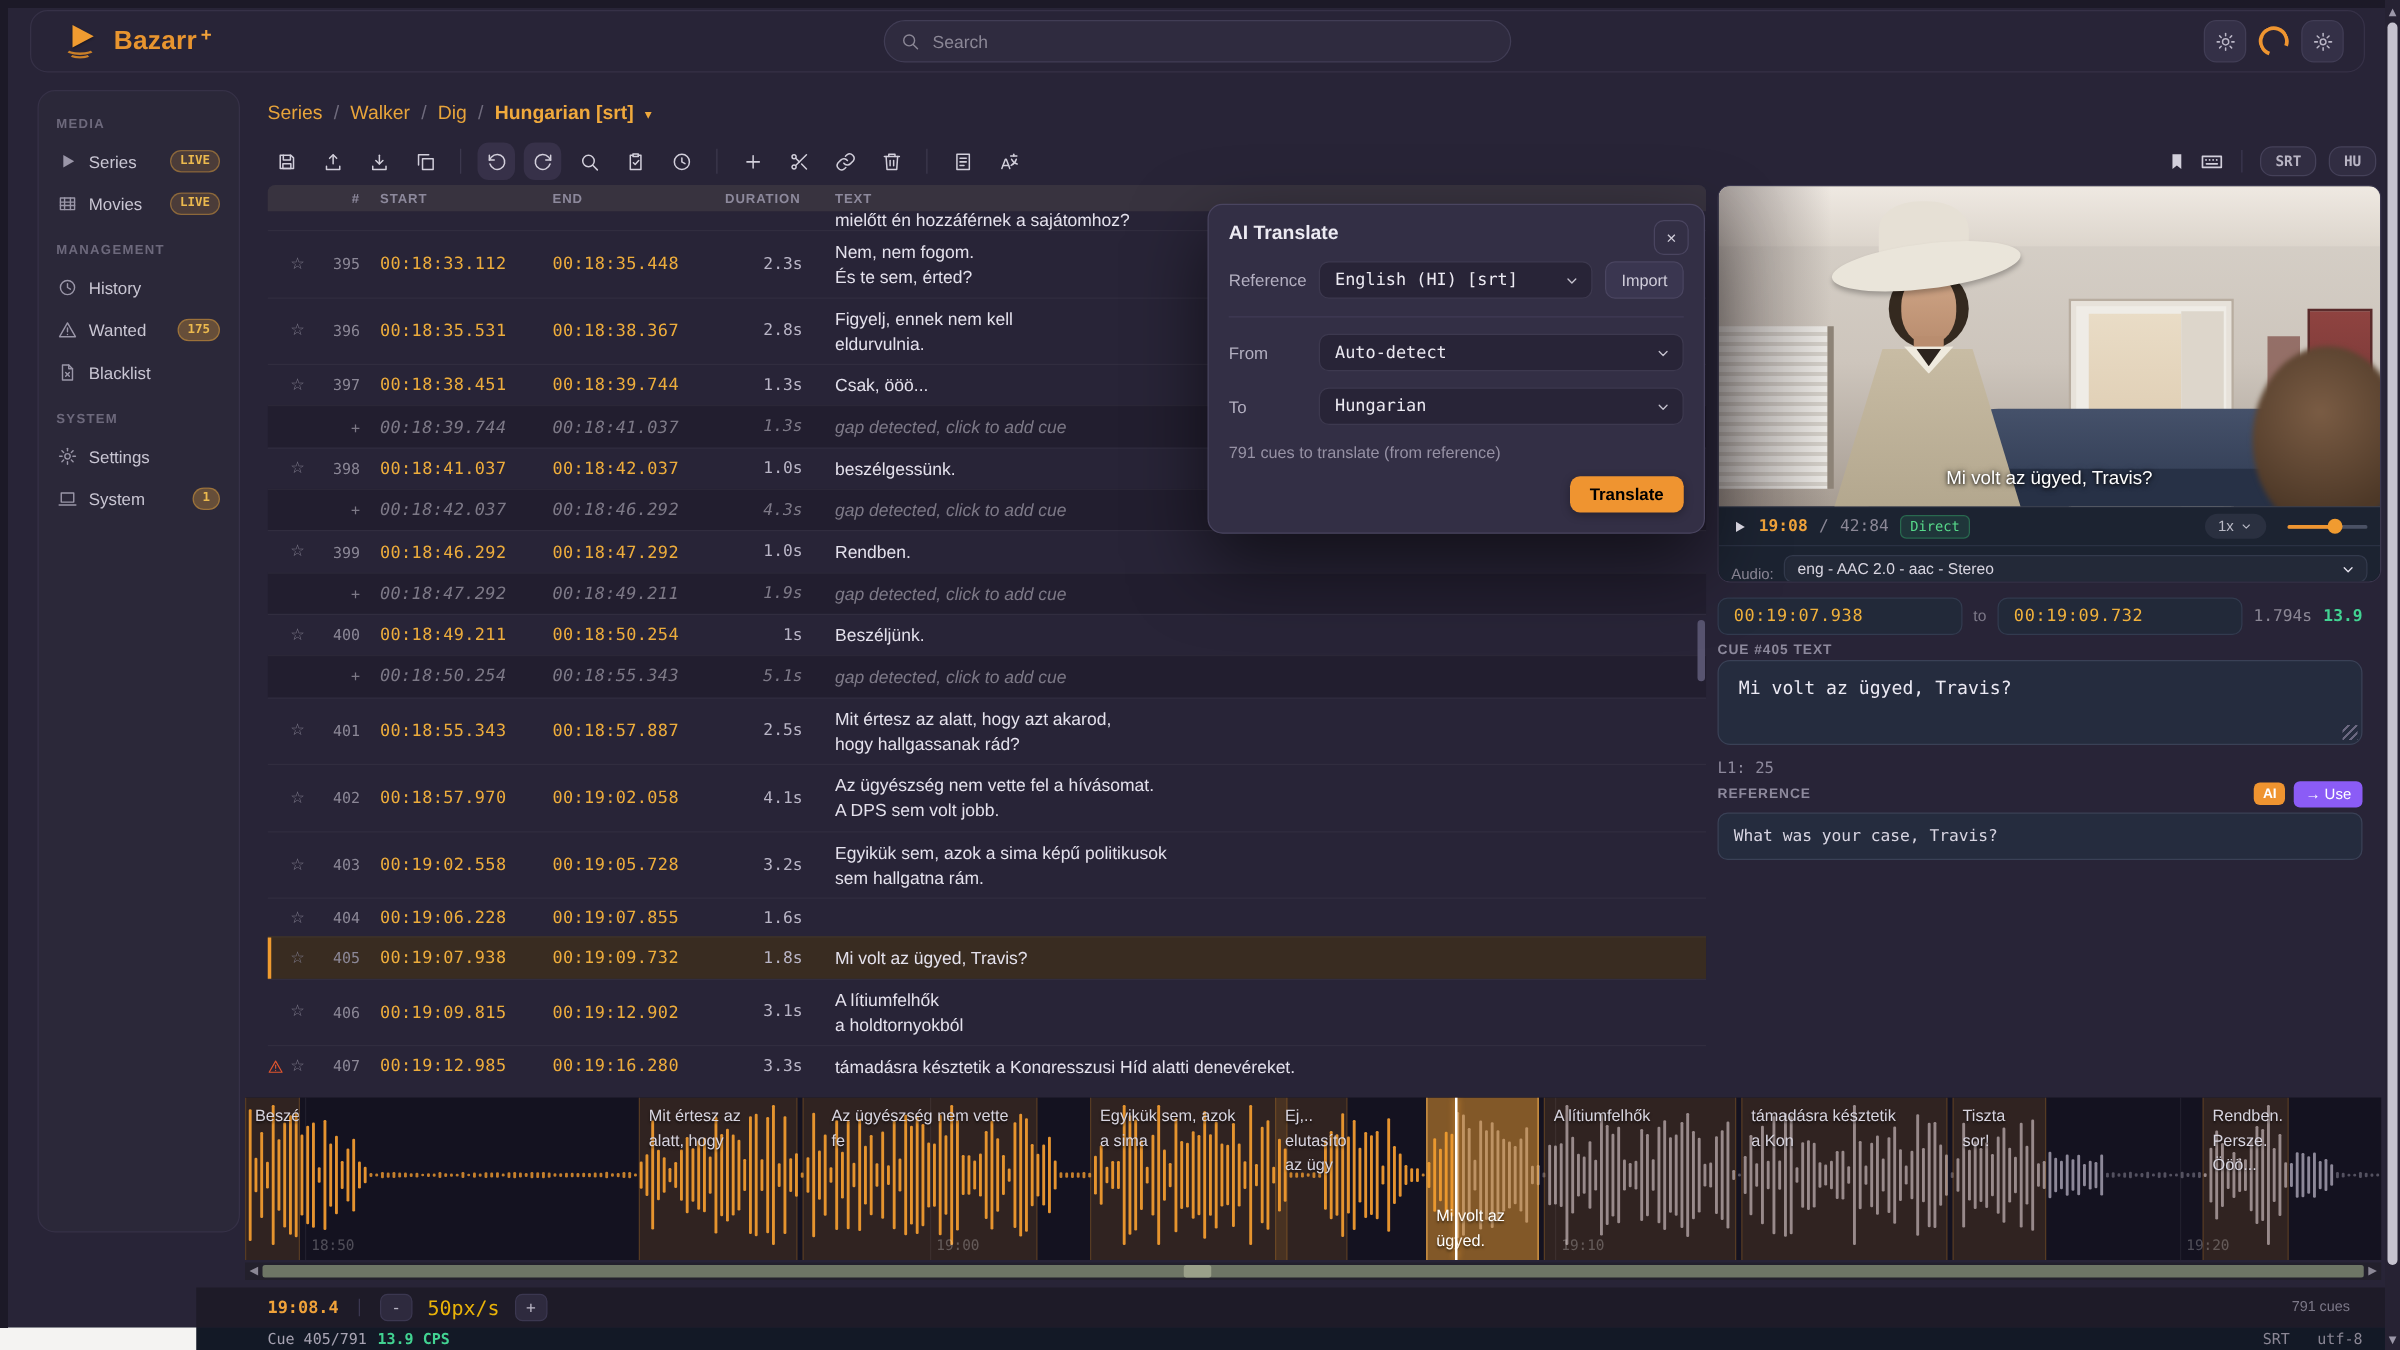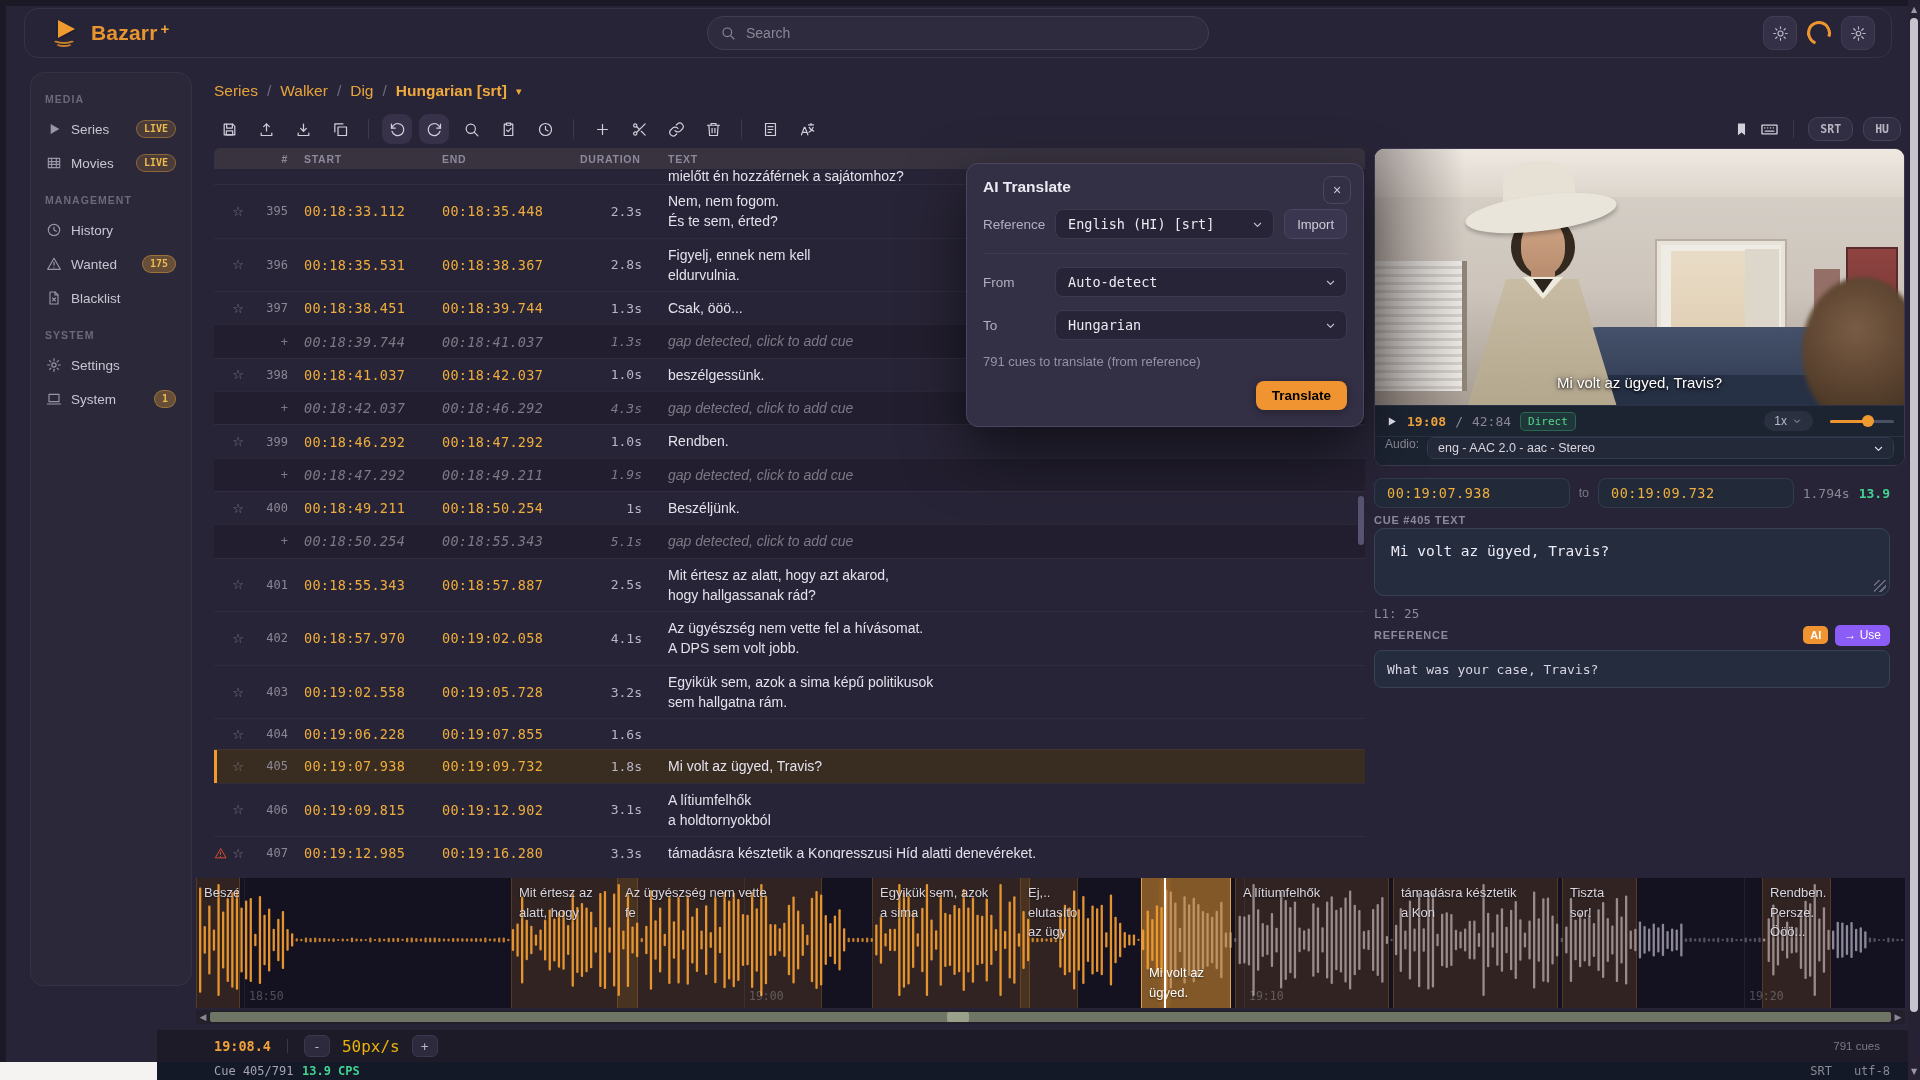--- a/index.html
+++ b/index.html
@@ -140,21 +140,21 @@
   .pbar .play{color:#e6e3ee;display:flex}
   .pbar .cur{font-family:"DejaVu Sans Mono",monospace;font-size:13px;font-weight:700;color:#f0a23a}
   .pbar .sep,.pbar .tot{font-family:"DejaVu Sans Mono",monospace;font-size:13px;color:#8b8796}
   .mode-badge{font-family:"DejaVu Sans Mono",monospace;font-size:11px;color:#57d98a;background:rgba(60,200,120,.12);
     border:1px solid rgba(60,200,120,.35);border-radius:5px;padding:2px 7px}
   .speed{margin-left:auto;display:flex;align-items:center;gap:4px;background:#2a3040;border-radius:12px;
     padding:3px 10px;color:#b9bac6;font-size:12px;cursor:pointer}
   .vol{position:relative;width:64px;height:3px;background:#4a5164;border-radius:2px;margin-left:8px;cursor:pointer}
   .vol .fill{position:absolute;left:0;top:0;bottom:0;width:55%;background:#ef9530;border-radius:2px}
   .vol .knob{position:absolute;left:50%;top:-5px;width:12px;height:12px;background:#f09b30;border-radius:50%}
-  .arow{height:30px;background:#1c2331;border-top:1px solid #2a3143;display:flex;align-items:flex-start;padding:0 10px;gap:8px}
+  .arow{height:30px;background:#1c2331;border-top:1px solid #2a3143;display:flex;align-items:flex-end;padding:0 10px;gap:8px}
   .arow .alab{font-size:12px;color:#8b8796}
   .aselect{position:relative;flex:1;height:22px;background:#232938;border:1px solid #333a4c;border-radius:7px;
     display:flex;align-items:center;padding:0 26px 0 10px;cursor:pointer}
   .aselect .sval{font-size:12.5px;color:#d8d5e0;white-space:nowrap}
   .aselect .chev{position:absolute;right:7px;top:3px;color:#e6e3ee}
 
   .time-row{position:absolute;left:0;top:406px;width:516px;height:30px;display:flex;align-items:center;gap:9px}
   .tinput{width:196px;height:30px;background:#222939;border:1px solid #323b4f;border-radius:8px;
     display:flex;align-items:center;padding:0 12px;font-family:"DejaVu Sans Mono",monospace;font-size:13.5px;
     color:#f0b13c;letter-spacing:.5px;cursor:text}
@@ -1342,21 +1342,21 @@
       <div class="sl">
         <div>Beszéljünk.</div>
       </div>
     </div>
     <div class="seg" style="left: 315px; width: 127px;">
       <div class="sl">
         <div>Mit értesz az</div>
         <div>alatt, hogy</div>
       </div>
     </div>
-    <div class="seg" style="left: 421px; width: 205px;">
+    <div class="seg" style="left: 446px; width: 188px; align-items: center;">
       <div class="sl">
         <div>Az ügyészség nem vette</div>
         <div>fe</div>
       </div>
     </div>
     <div class="seg" style="left: 676px; width: 158px;">
       <div class="sl">
         <div>Egyikük sem, azok</div>
         <div>a sima</div>
       </div>

